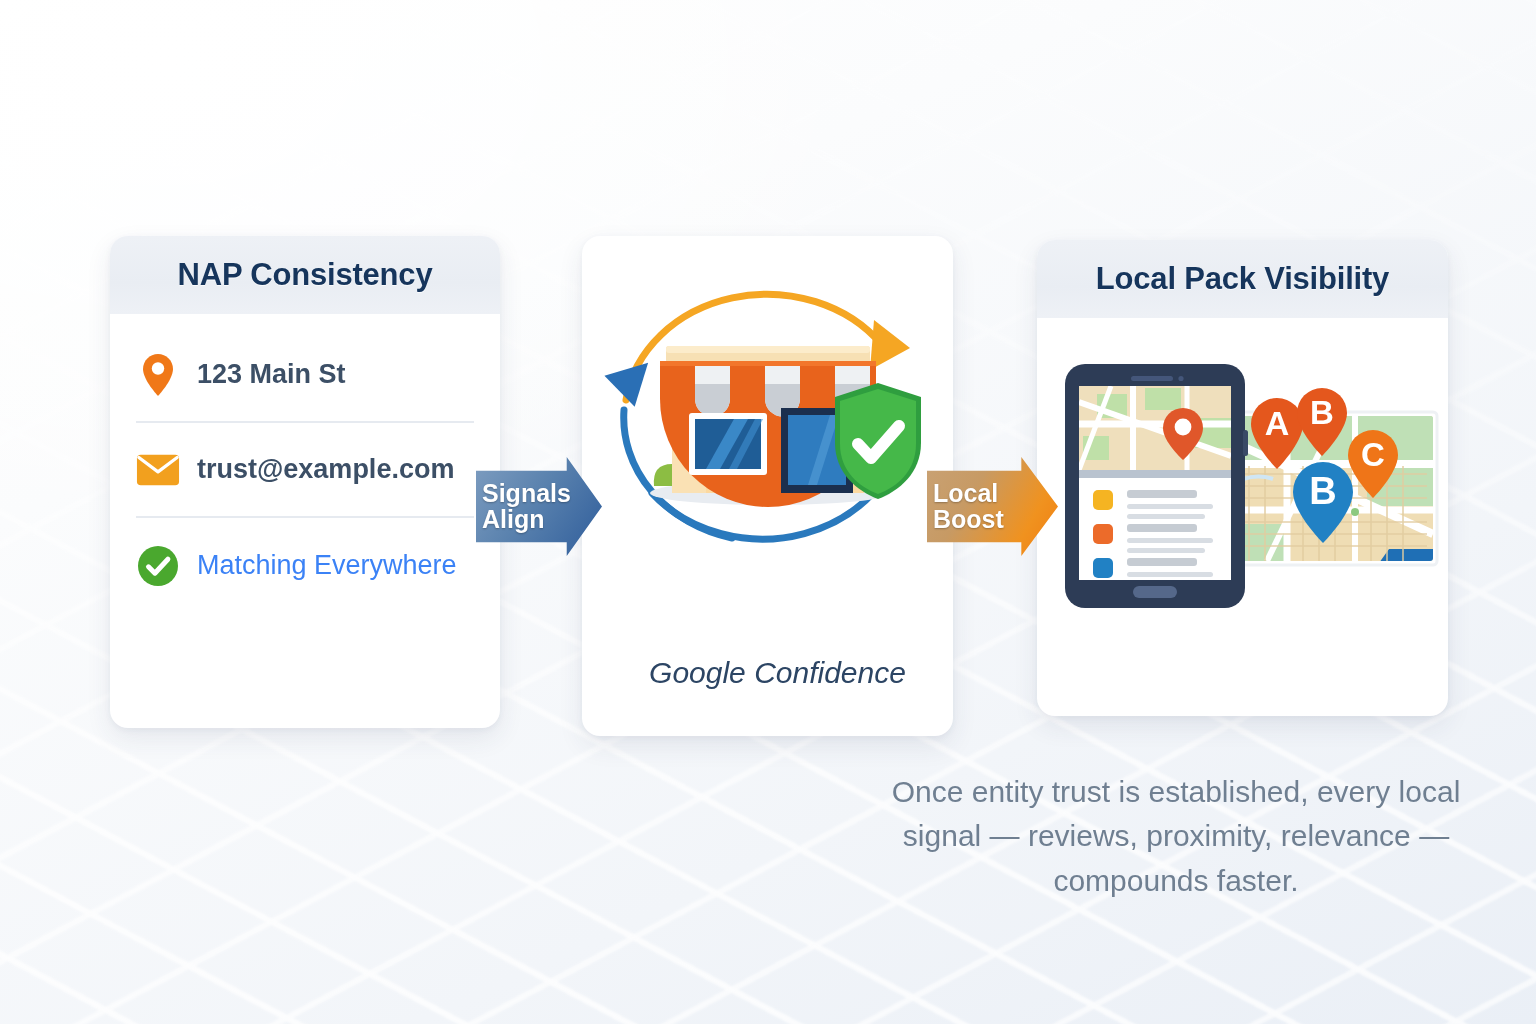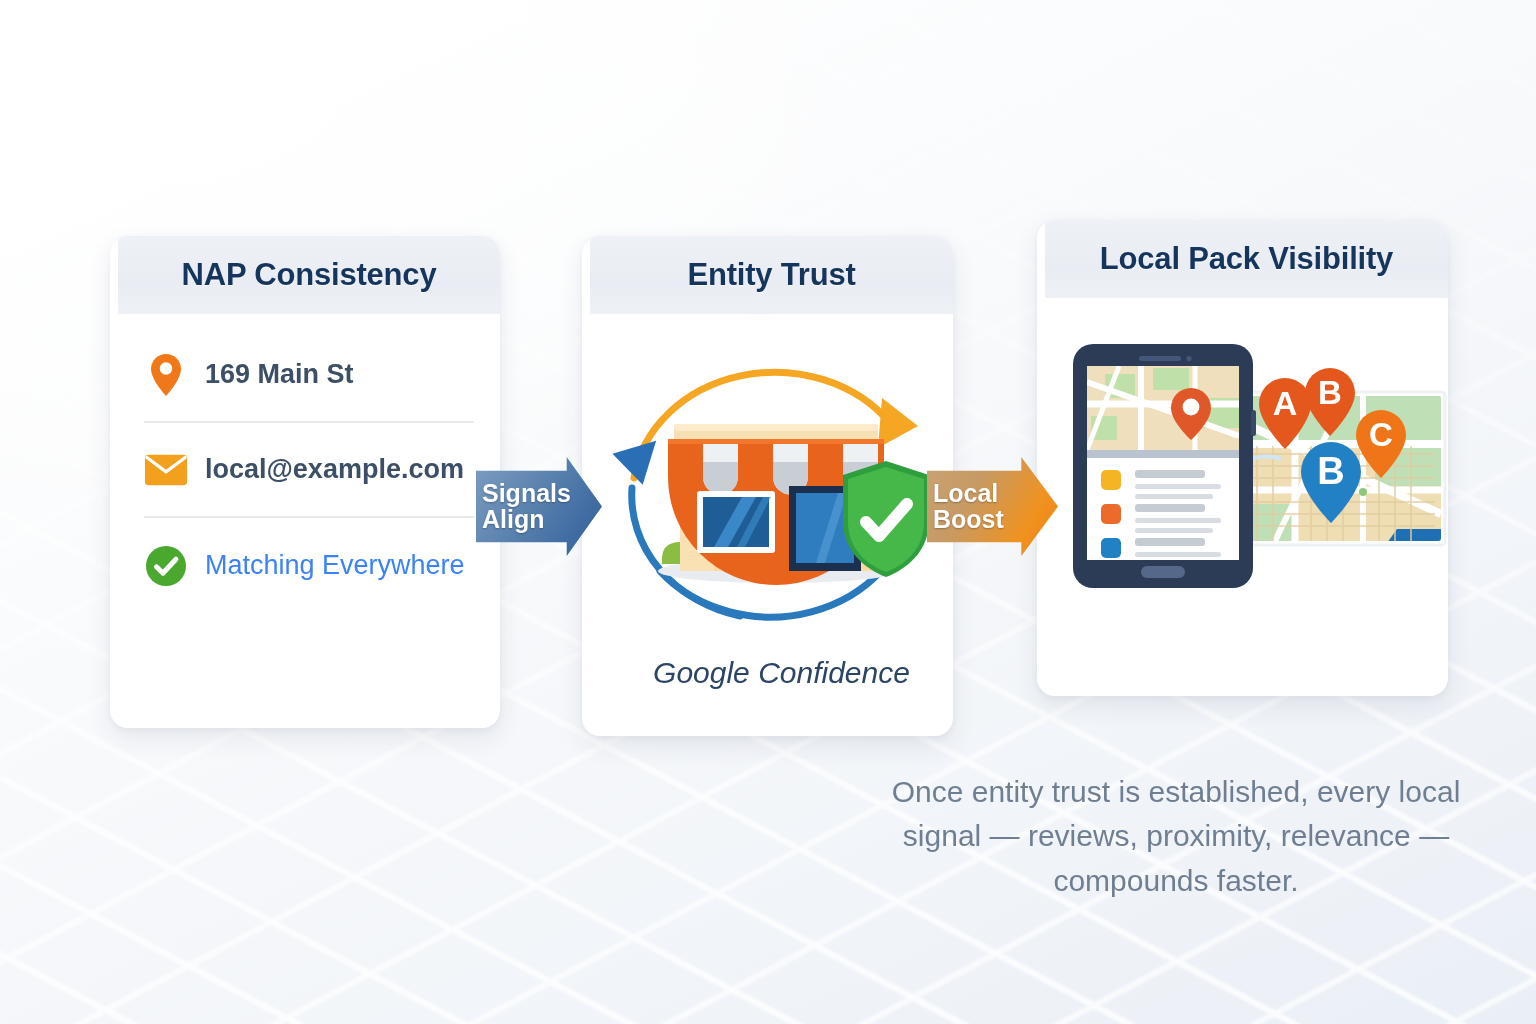--- a/index.html
+++ b/index.html
@@ -31,37 +31,37 @@
     background:radial-gradient(ellipse at 30% 30%, #ffffff 0%, rgba(255,255,255,0) 70%);
   }
 
   
   .card{
     position:absolute;
     background:#ffffff;
     border-radius:18px;
     box-shadow:0 10px 26px rgba(40,60,90,.09), 0 2px 6px rgba(40,60,90,.05);
     overflow:hidden;
-    display:flex; flex-direction:column;padding-left:8px;
+    display:flex; flex-direction:column;
   }
   .card-head{
     height:78px; flex:0 0 78px;
     background:linear-gradient(180deg,#eef1f6 0%,#e9edf3 60%,#eef1f6 100%);
     display:flex; align-items:center; justify-content:center;
   }
   .card-title{
     font-size:31px; font-weight:bold; color:#16355c;
     letter-spacing:-.2px;
     text-shadow:0 1px 0 rgba(255,255,255,.7);
   }
   .card-body{ flex:1; position:relative; }
 
   #card-nap  { left:110px; top:236px; width:390px; height:492px; }
   #card-trust{ left:582px; top:236px; width:371px; height:500px; }
-  #card-pack { left:1037px; top:220px; width:411px; height:476px; }
+  #card-pack { left:1037px; top:240px; width:411px; height:476px; }
 
   
   .nap-list{ padding:14px 26px 0 26px; }
   .nap-row{
     display:flex; align-items:center; gap:17px;
     height:95px;
     border-bottom:2px solid #e6eaf0;
   }
   .nap-row:last-child{ border-bottom:none; }
   .nap-text{
@@ -132,32 +132,32 @@
   <div class="card-body">
     <div class="nap-list">
 
       <div class="nap-row">
         <span class="nap-ico">
           <svg width="34" height="44" viewBox="0 0 34 44">
             <path d="M17 1C8.7 1 2 7.7 2 16c0 11 15 27 15 27s15-16 15-27C32 7.7 25.3 1 17 1z" fill="#f07818"></path>
             <circle cx="17" cy="15.5" r="6.2" fill="#ffffff"></circle>
           </svg>
         </span>
-        <span class="nap-text">169 Main St</span>
+        <span class="nap-text">123 Main St</span>
       </div>
 
 
       <div class="nap-row">
         <span class="nap-ico">
           <svg width="46" height="36" viewBox="0 0 46 36">
             <rect x="1" y="2" width="44" height="32" rx="4" fill="#f2a01e"></rect>
             <path d="M3 5l20 15 20-15" fill="none" stroke="#ffffff" stroke-width="3.4" stroke-linecap="round" stroke-linejoin="round"></path>
           </svg>
         </span>
-        <span class="nap-text">local@example.com</span>
+        <span class="nap-text">trust@example.com</span>
       </div>
 
       <div class="nap-row">
         <span class="nap-ico">
           <svg width="44" height="44" viewBox="0 0 44 44">
             <circle cx="22" cy="22" r="20" fill="#4aa82e"></circle>
             <path d="M12.5 22.8l6.4 6.4 13-14" fill="none" stroke="#ffffff" stroke-width="5" stroke-linecap="round" stroke-linejoin="round"></path>
           </svg>
         </span>
         <span class="nap-text ok">Matching Everywhere</span>
@@ -168,23 +168,20 @@
 </div>
 
 <div class="flow-arrow" id="arrow-signals">
   <div>
     <div class="lbl">Signals</div>
     <div class="lbl">Align</div>
   </div>
 </div>
 
 <div class="card" id="card-trust">
-  <div class="card-head">
-    <div class="card-title">Entity Trust</div>
-  </div>
   <div class="card-body">
 
     <svg class="trust-art" viewBox="0 0 371 330">
 
       <g>
         <path d="M44 150 A142 122 0 0 1 300 95" fill="none" stroke="#f5a623" stroke-width="7" stroke-linecap="round"></path>
         <path d="M292 70 l36 28 -40 22 z" fill="#f5a623"></path>
       </g>
       <g>
         <path d="M322 175 A142 124 0 0 1 70 243" fill="none" stroke="#2a79bd" stroke-width="7" stroke-linecap="round"></path>

